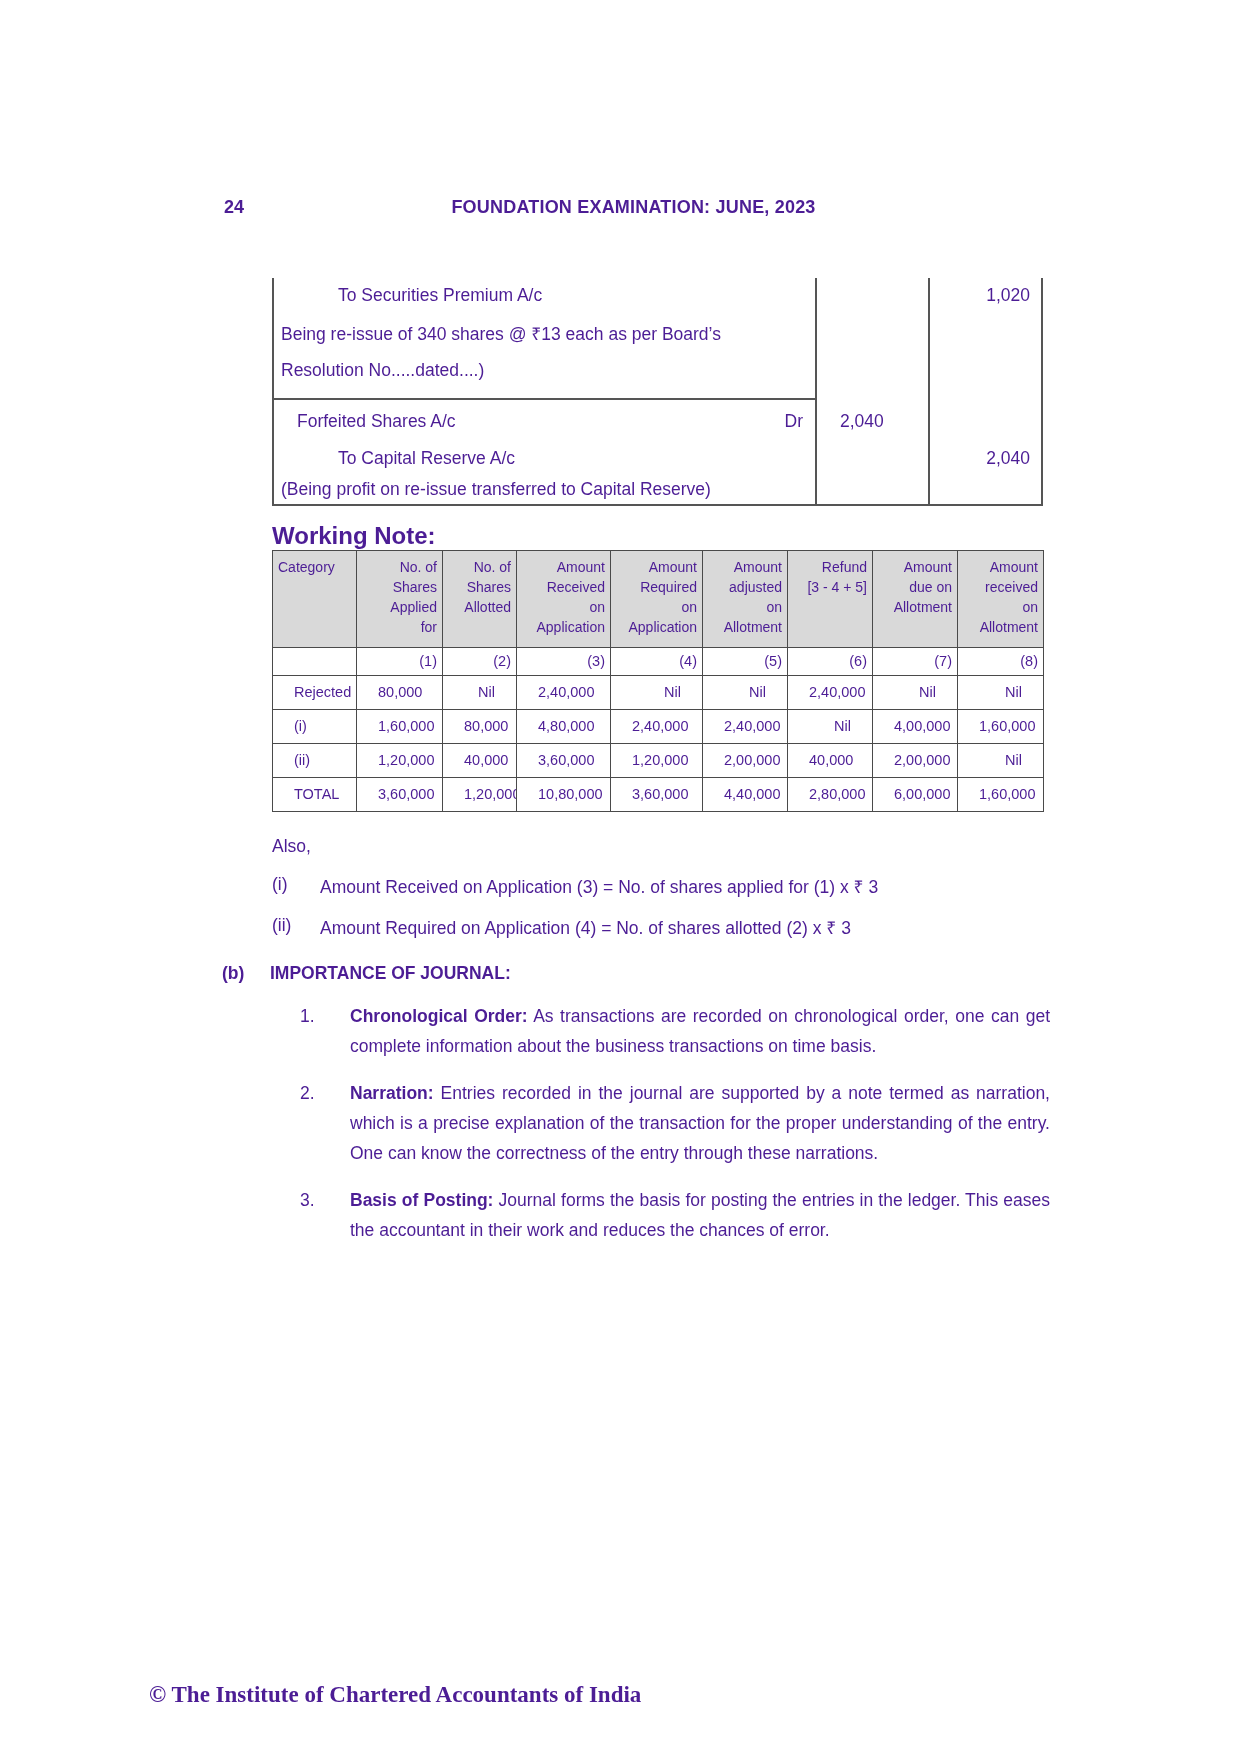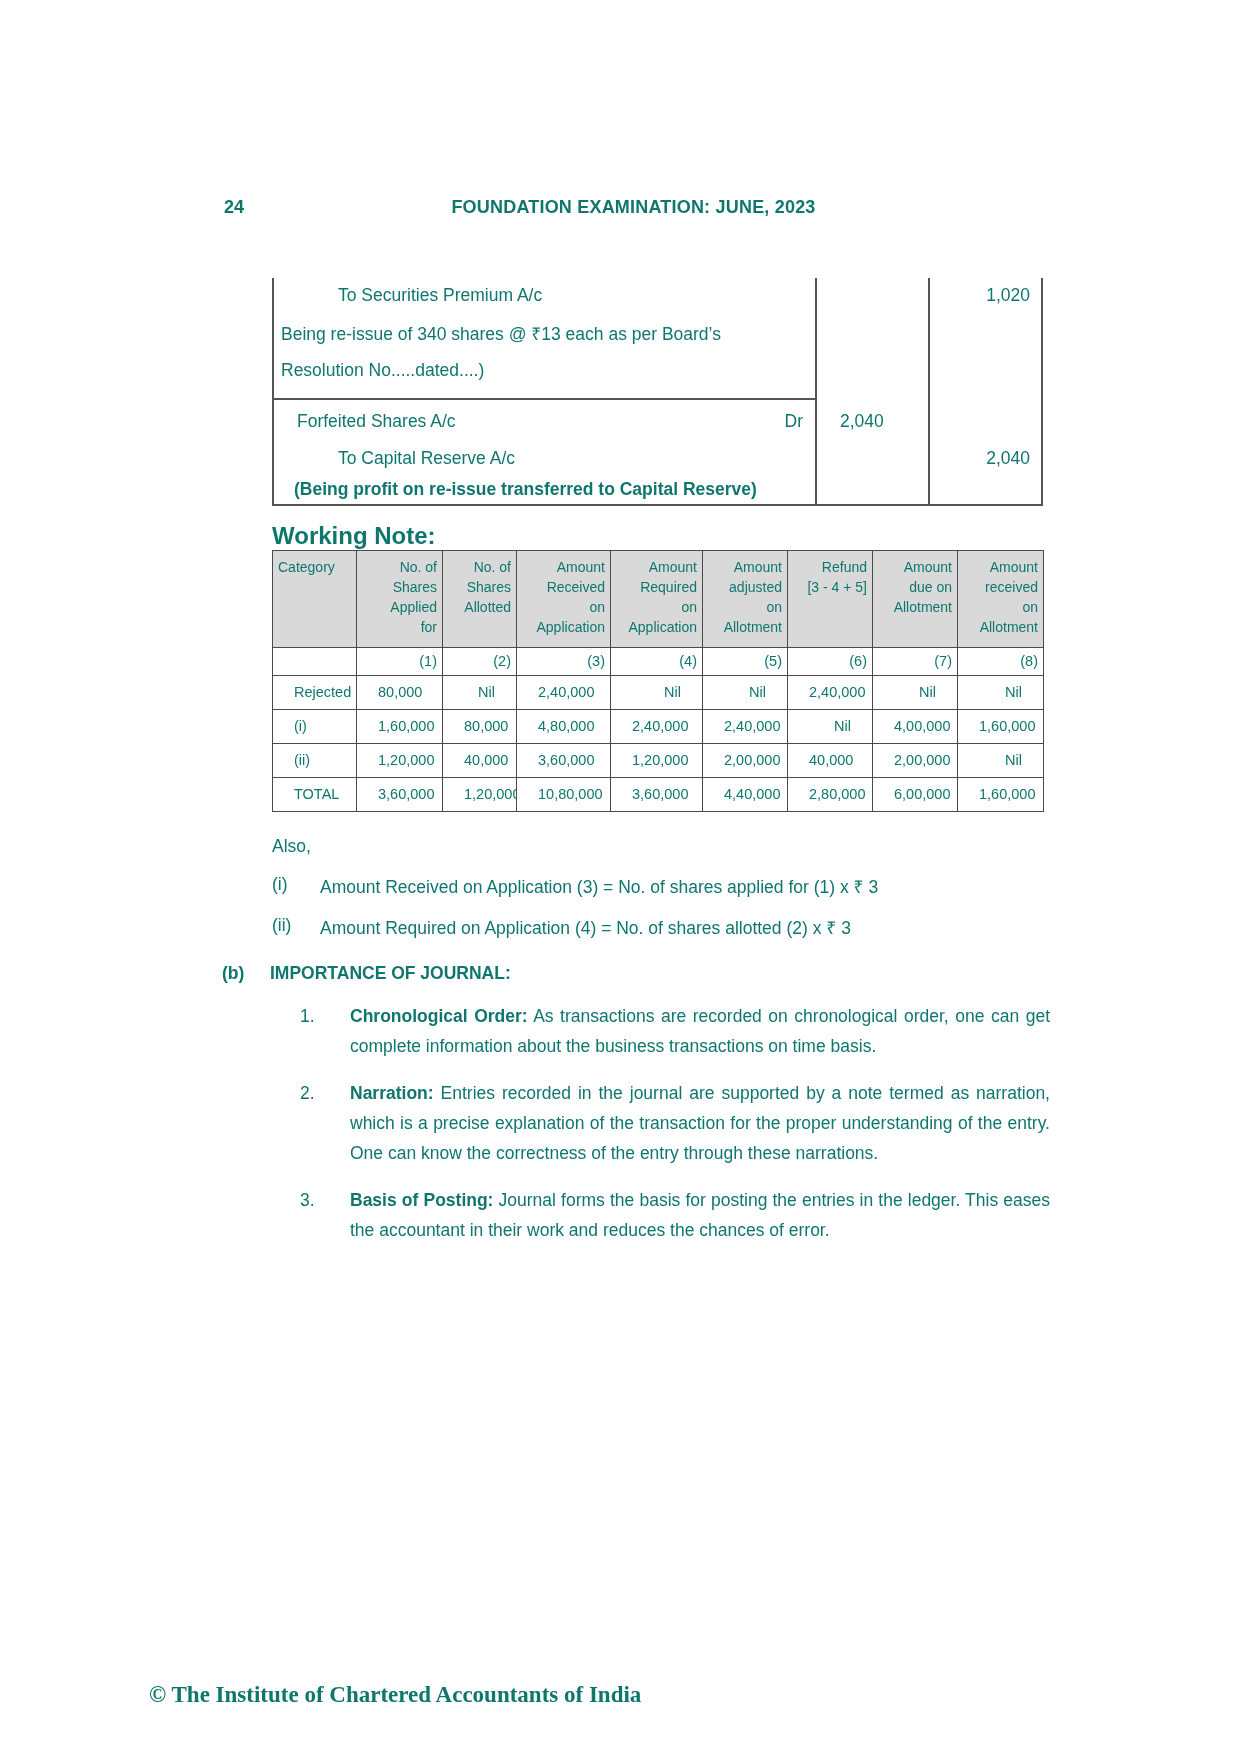--- a/index.html
+++ b/index.html
@@ -1,21 +1,21 @@
 <!DOCTYPE html>
 <html><head>
 <meta charset="utf-8">
 <style>
   html,body{margin:0;padding:0;background:#ffffff;}
   .page{
     position:relative;
     width:1241px;height:1754px;
     background:#ffffff;
     font-family:"Liberation Sans",sans-serif;
-    color:#0f766e;
+    color:#4c1d95;
     overflow:hidden;
   }
   
   .header-row{position:absolute;top:197px;left:224px;width:819px;height:26px;}
   .page-num{position:absolute;left:0;top:0;font-size:18px;font-weight:bold;}
   .page-title{text-align:center;font-size:18px;font-weight:bold;letter-spacing:.2px;}
 
   
   .journal{
     position:absolute;top:278px;left:272px;display:flex;
@@ -24,21 +24,21 @@
   .jcol{box-sizing:border-box;}
   .jcol1{width:545px;border-left:2px solid #555;border-right:2px solid #555;}
   .jcol2{width:113px;border-right:2px solid #555;}
   .jcol3{width:113px;border-right:2px solid #555;}
   .j-r1{height:34px;line-height:34px;}
   .j-narr{box-sizing:border-box;height:88px;padding:4px 10px 0 7px;line-height:36px;
           white-space:pre-line;border-bottom:2px solid #555;}
   .j-r3{height:42px;line-height:42px;display:flex;justify-content:space-between;
         padding:0 12px 0 7px;margin-left:16px;}
   .j-r4{height:32px;line-height:32px;}
-  .j-r5{height:30px;line-height:30px;padding-left:20px;font-weight:bold;}
+  .j-r5{height:30px;line-height:30px;padding-left:7px;}
   .jind{padding-left:64px;}
   .jamt{text-align:right;padding-right:11px;}
 
   
   .flow{position:absolute;top:508px;left:0;width:1241px;}
   .h-working{margin:14px 0 0 272px;font-size:24px;font-weight:bold;}
   .h-calc{margin:17px 0 13px 272px;font-size:18px;font-weight:bold;}
 
   table.wn{margin-left:272px;border-collapse:collapse;table-layout:fixed;width:771px;}
   .wn th,.wn td{border:1.5px solid #4a4a4a;overflow:hidden;}

